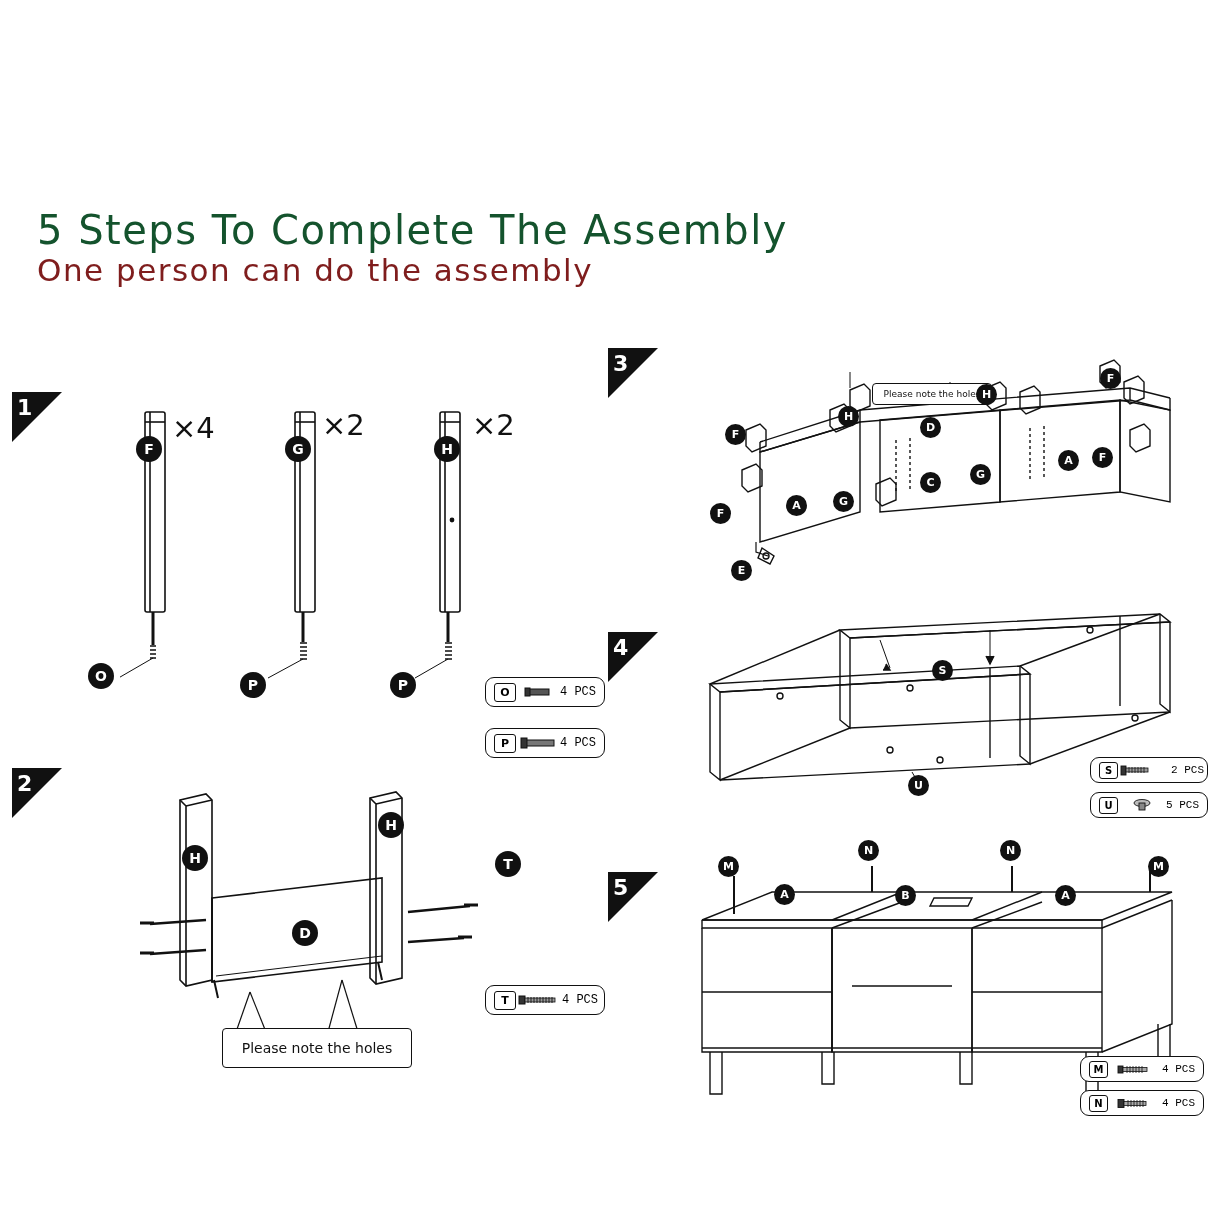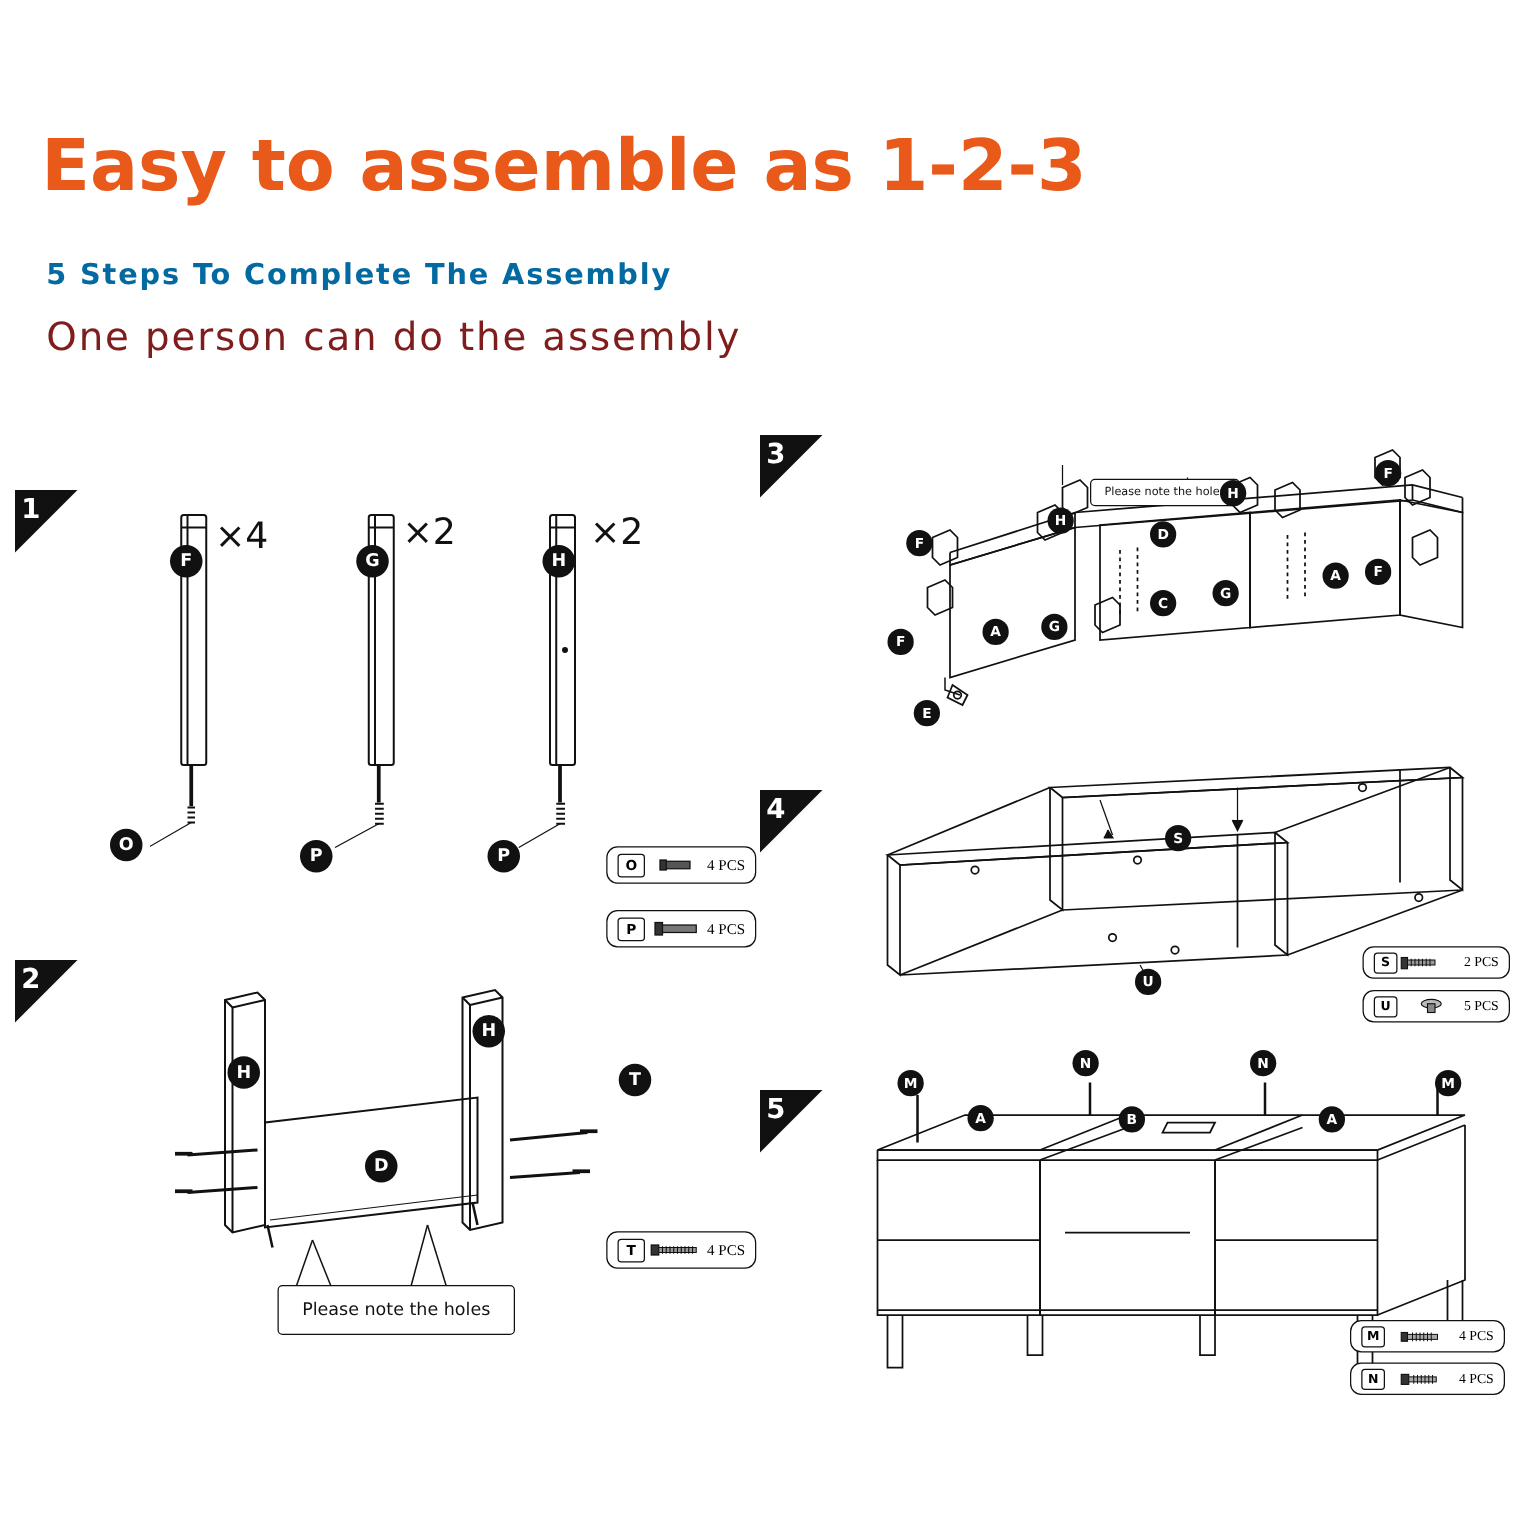--- a/index.html
+++ b/index.html
@@ -14,23 +14,22 @@
 
   
   .title{
     position:absolute;left:33px;top:100px;
     font-family:"DejaVu Sans", sans-serif;
     font-size:57px;font-weight:bold;color:#E8591A;
     letter-spacing:0px;white-space:nowrap;
   }
   .sub1{
     position:absolute;left:37px;top:207px;
-    font-size:23px;color:#0369a1;white-space:nowrap;
+    font-size:40px;color:#14532d;white-space:nowrap;
     letter-spacing:1.5px;
-    font-weight:bold;
   }
   .sub2{
     position:absolute;left:37px;top:252px;
     font-size:31px;color:#7f1d1d;white-space:nowrap;
     letter-spacing:1.5px;
   }
 
   
   .stepbadge{position:absolute;width:50px;height:50px;}
   .stepbadge .tri{
@@ -74,38 +73,37 @@
     box-sizing:border-box;
   }
   .legend .tag{
     width:20px;height:17px;border:1.4px solid #111;border-radius:3px;
     display:flex;align-items:center;justify-content:center;
     font-size:11px;font-weight:bold;font-family:"DejaVu Sans", sans-serif;
     flex:0 0 auto;
   }
   .legend .pic{flex:1 1 auto;display:flex;align-items:center;justify-content:center;}
   .legend .cnt{
-    font-size:12px;font-family:Liberation Serif, serif;white-space:nowrap;
+    font-size:12px;font-family:Liberation Mono, monospace;white-space:nowrap;
     flex:0 0 auto;
   }
 
   
   .note{
     position:absolute;border:1.5px solid #111;border-radius:4px;
     background:#fff;display:flex;align-items:center;justify-content:center;
     font-family:"DejaVu Sans", sans-serif;color:#111;
     box-sizing:border-box;
   }
 </style>
 </head>
 <body>
 
 <div class="page">
 
-  <div class="title">Easy to assemble as 1-2-3</div>
   <div class="sub1">5 Steps To Complete The Assembly</div>
   <div class="sub2">One person can do the assembly</div>
 
   <div class="stepbadge" style="left:12px;top:392px;">
     <div class="tri"></div>
     <div class="num">1</div>
   </div>
 
   <div class="svgwrap" style="left:120px;top:400px;">
     <svg width="400" height="300" viewBox="0 0 400 300">

